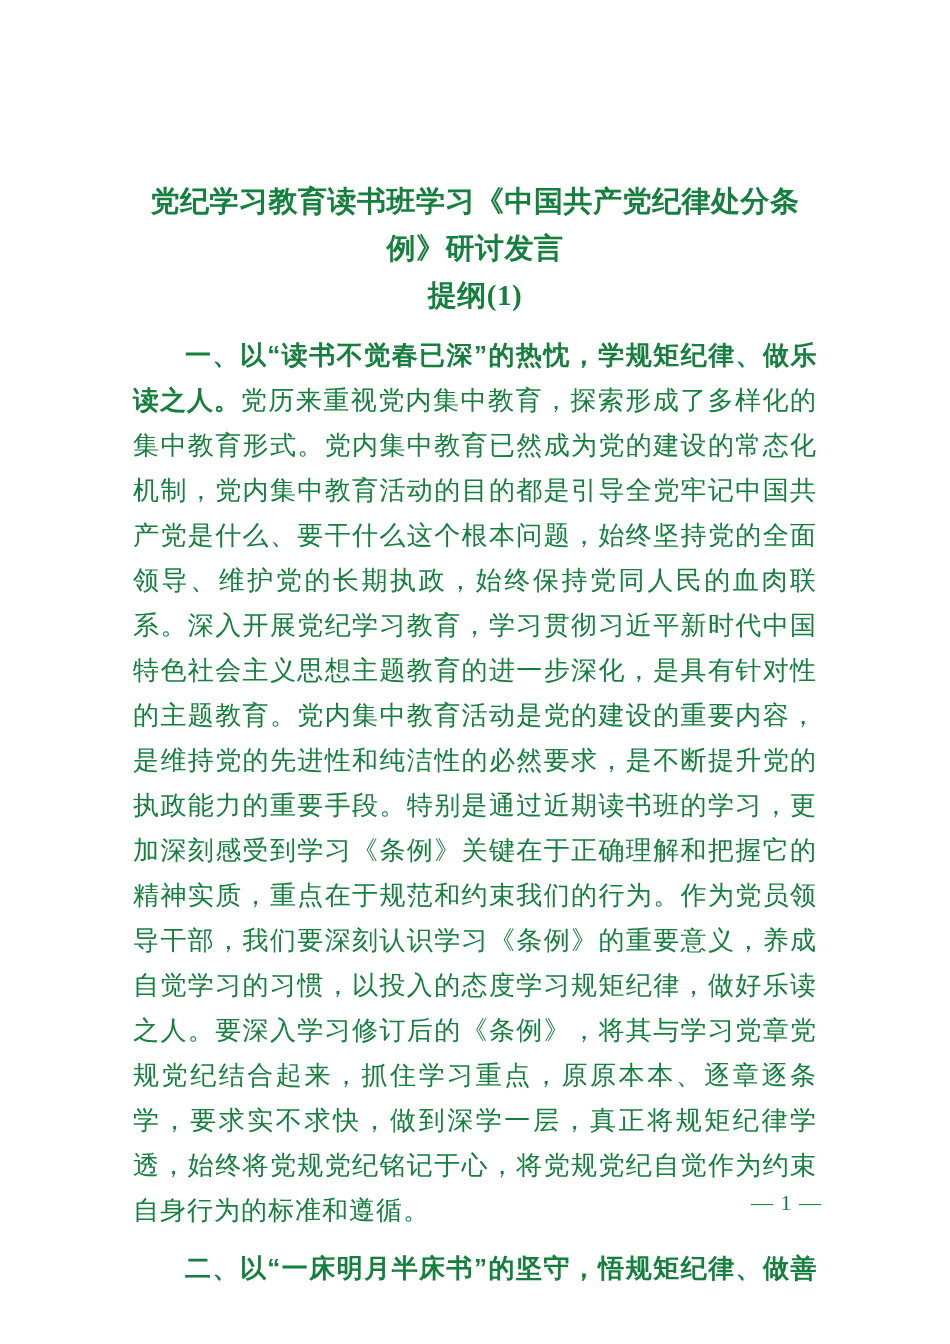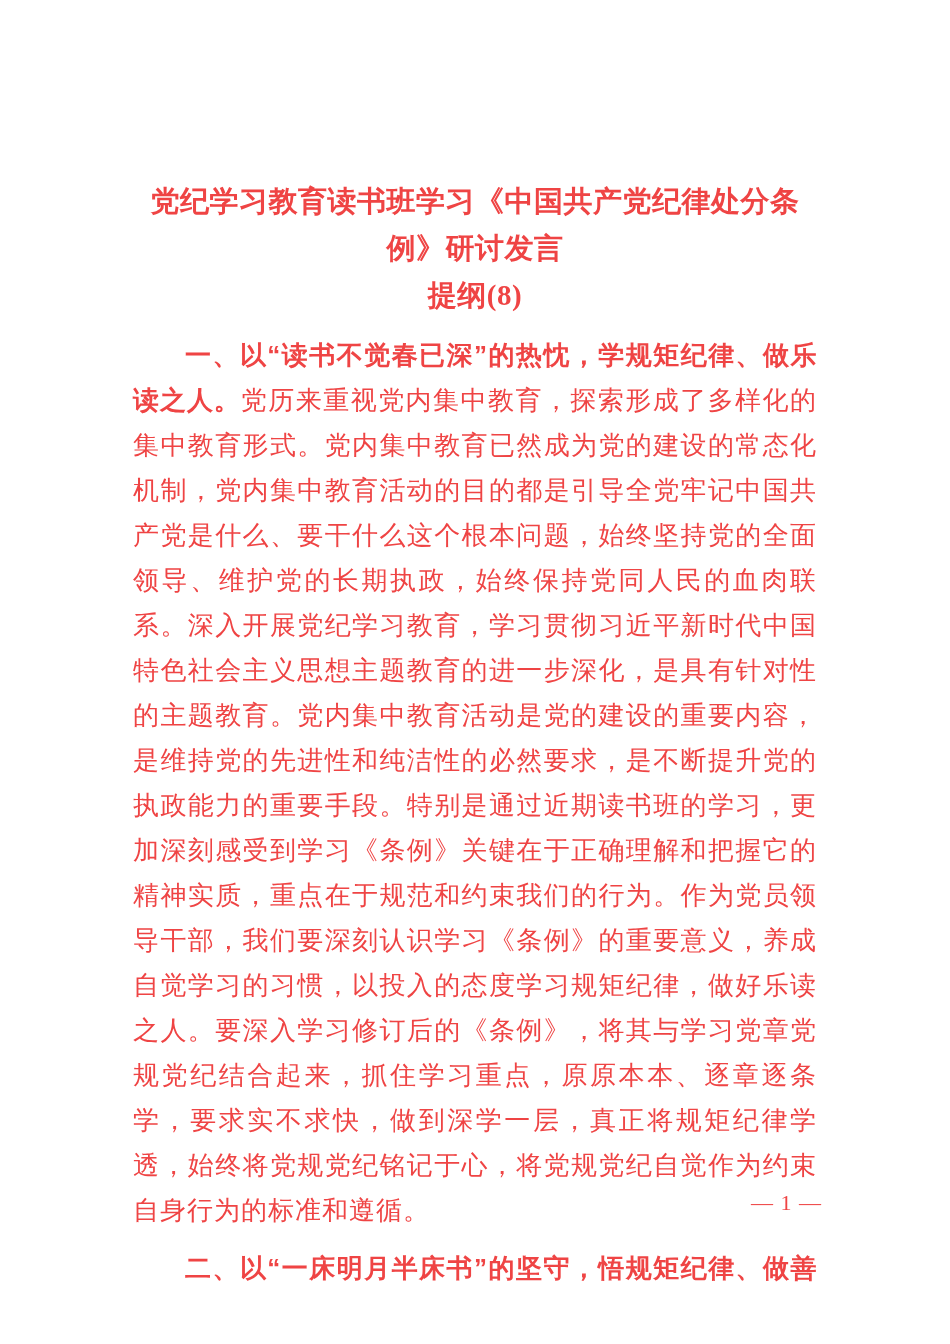--- a/index.html
+++ b/index.html
@@ -8,21 +8,21 @@
     background: #ffffff;
   }
   .page {
     position: relative;
     width: 950px;
     height: 1344px;
     background: #ffffff;
     box-sizing: border-box;
     padding: 178px 125px 0 125px;
     overflow: hidden;
-    color: #ef4444;
+    color: #15803d;
   }
   .doc-title {
     margin: 0 0 14px 0;
     font-family: "Liberation Serif", "DejaVu Serif", serif;
     font-weight: bold;
     font-size: 29px;
     line-height: 47px;
     text-align: center;
     letter-spacing: 0.5px;
   }
@@ -59,21 +59,21 @@
     letter-spacing: 1px;
   }
 </style>
 </head>
 <body>
 
 <div class="page">
 
   <h1 class="doc-title">
     <span class="title-line">党纪学习教育读书班学习《中国共产党纪律处分条例》研讨发言</span>
-    <span class="title-line">提纲(8)</span>
+    <span class="title-line">提纲(1)</span>
   </h1>
 
   <p class="para"><strong class="para-heading">一、以“读书不觉春已深”的热忱，学规矩纪律、做乐读之人。</strong><span>党历来重视党内集中教育，探索形成了多样化的集中教育形式。党内集中教育已然成为党的建设的常态化机制，党内集中教育活动的目的都是引导全党牢记中国共产党是什么、要干什么这个根本问题，始终坚持党的全面领导、维护党的长期执政，始终保持党同人民的血肉联系。深入开展党纪学习教育，学习贯彻习近平新时代中国特色社会主义思想主题教育的进一步深化，是具有针对性的主题教育。党内集中教育活动是党的建设的重要内容，是维持党的先进性和纯洁性的必然要求，是不断提升党的执政能力的重要手段。特别是通过近期读书班的学习，更加深刻感受到学习《条例》关键在于正确理解和把握它的精神实质，重点在于规范和约束我们的行为。作为党员领导干部，我们要深刻认识学习《条例》的重要意义，养成自觉学习的习惯，以投入的态度学习规矩纪律，做好乐读之人。要深入学习修订后的《条例》，将其与学习党章党规党纪结合起来，抓住学习重点，原原本本、逐章逐条学，要求实不求快，做到深学一层，真正将规矩纪律学透，始终将党规党纪铭记于心，将党规党纪自觉作为约束自身行为的标准和遵循。</span></p>
 
   <p class="para para-2"><strong class="para-heading">二、以“一床明月半床书”的坚守，悟规矩纪律、做善读</strong><span></span></p>
 
   <div class="page-footer">— 1 —</div>
 
 </div>
 

